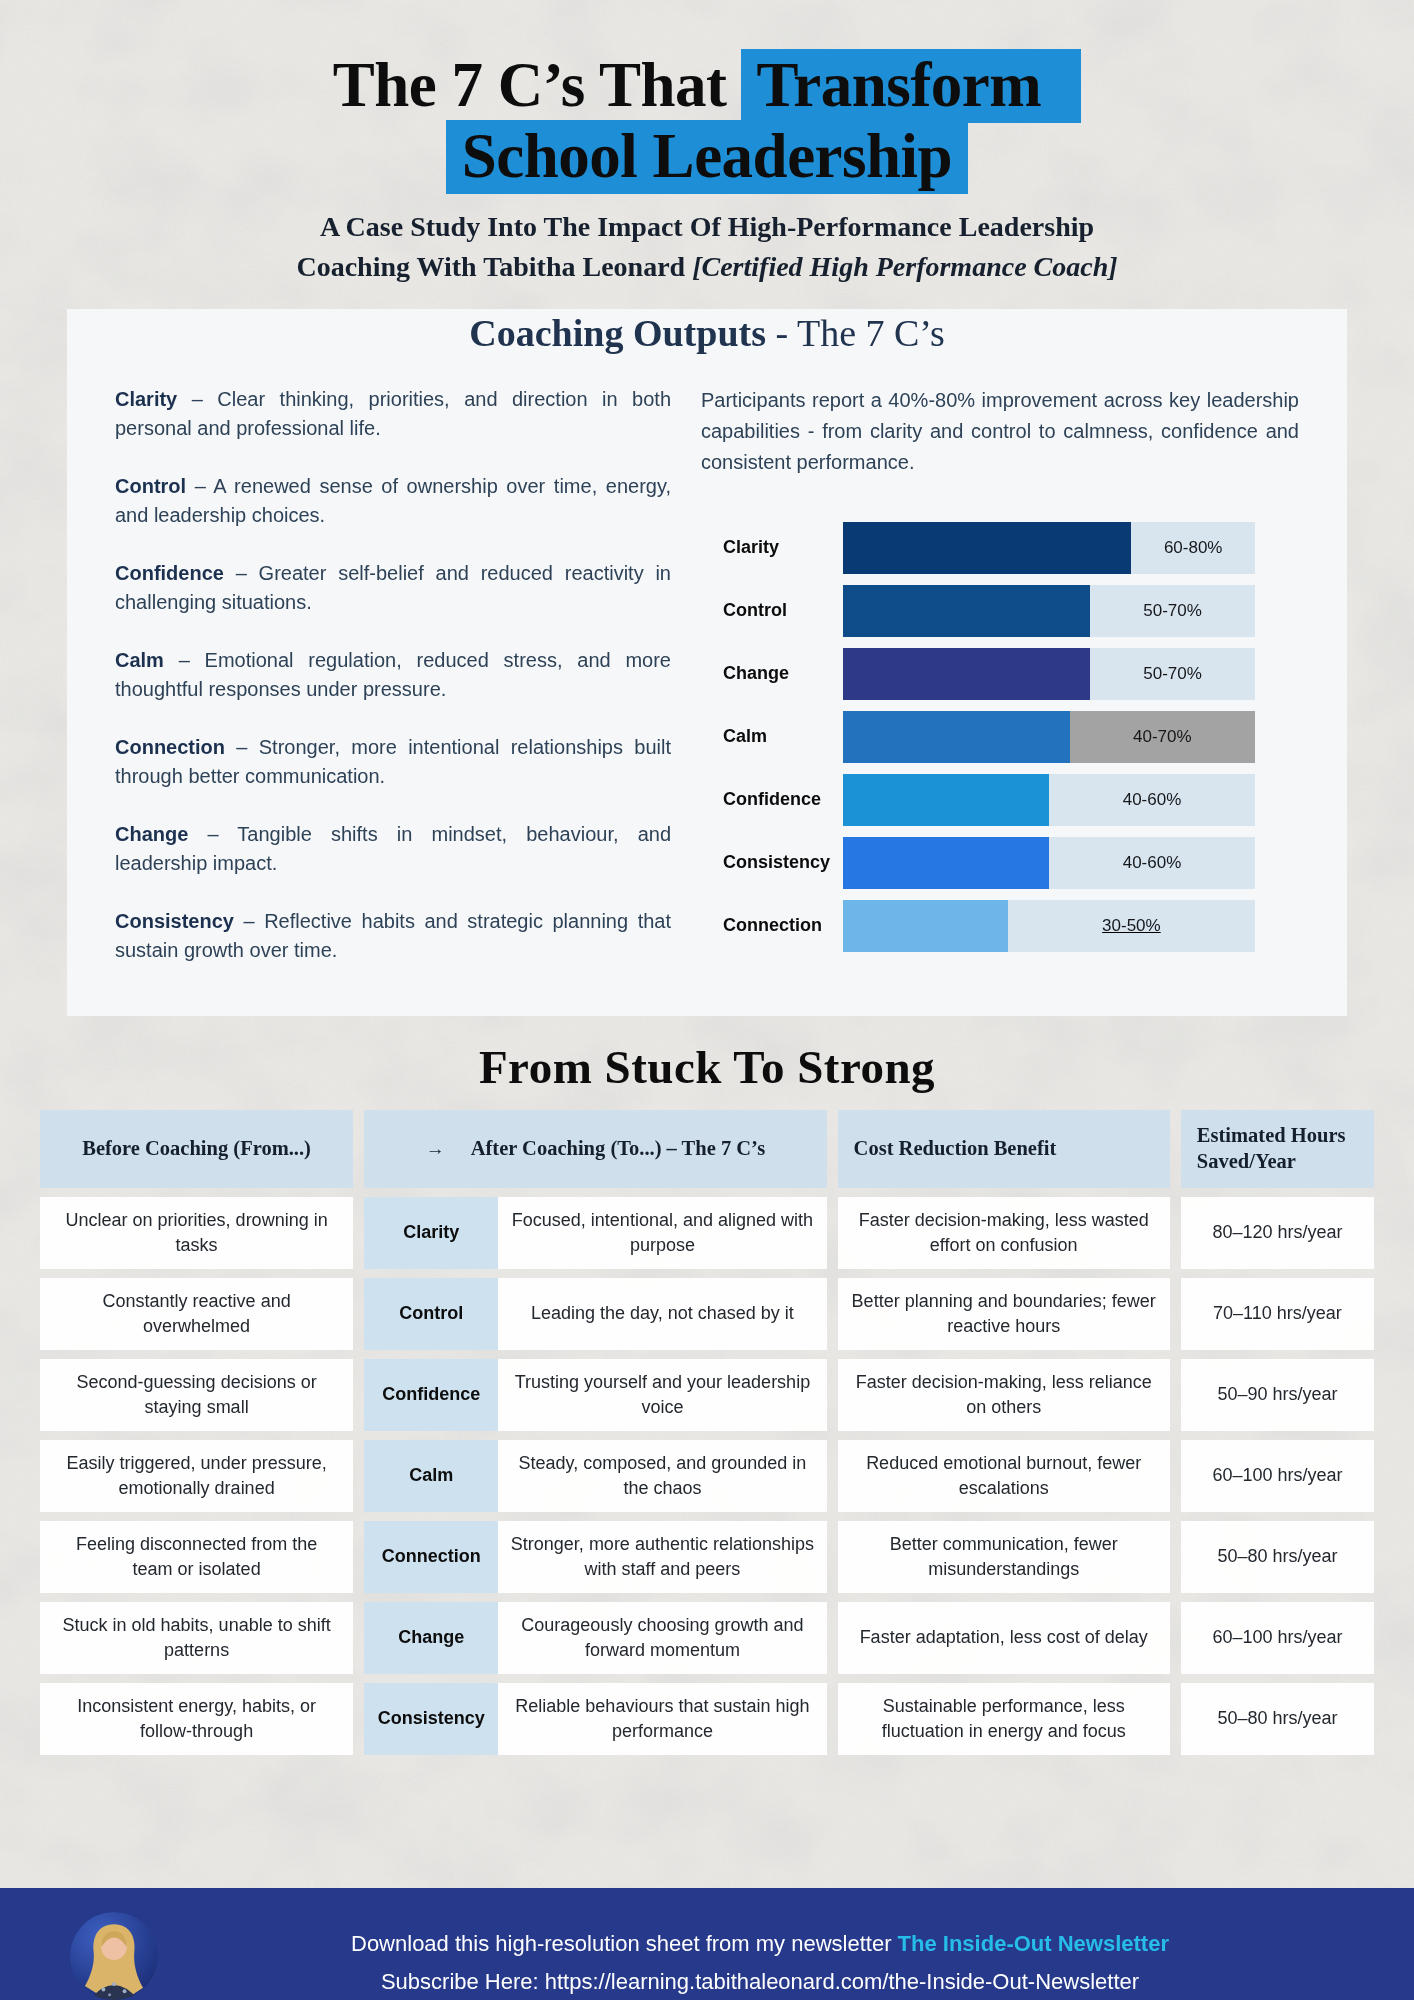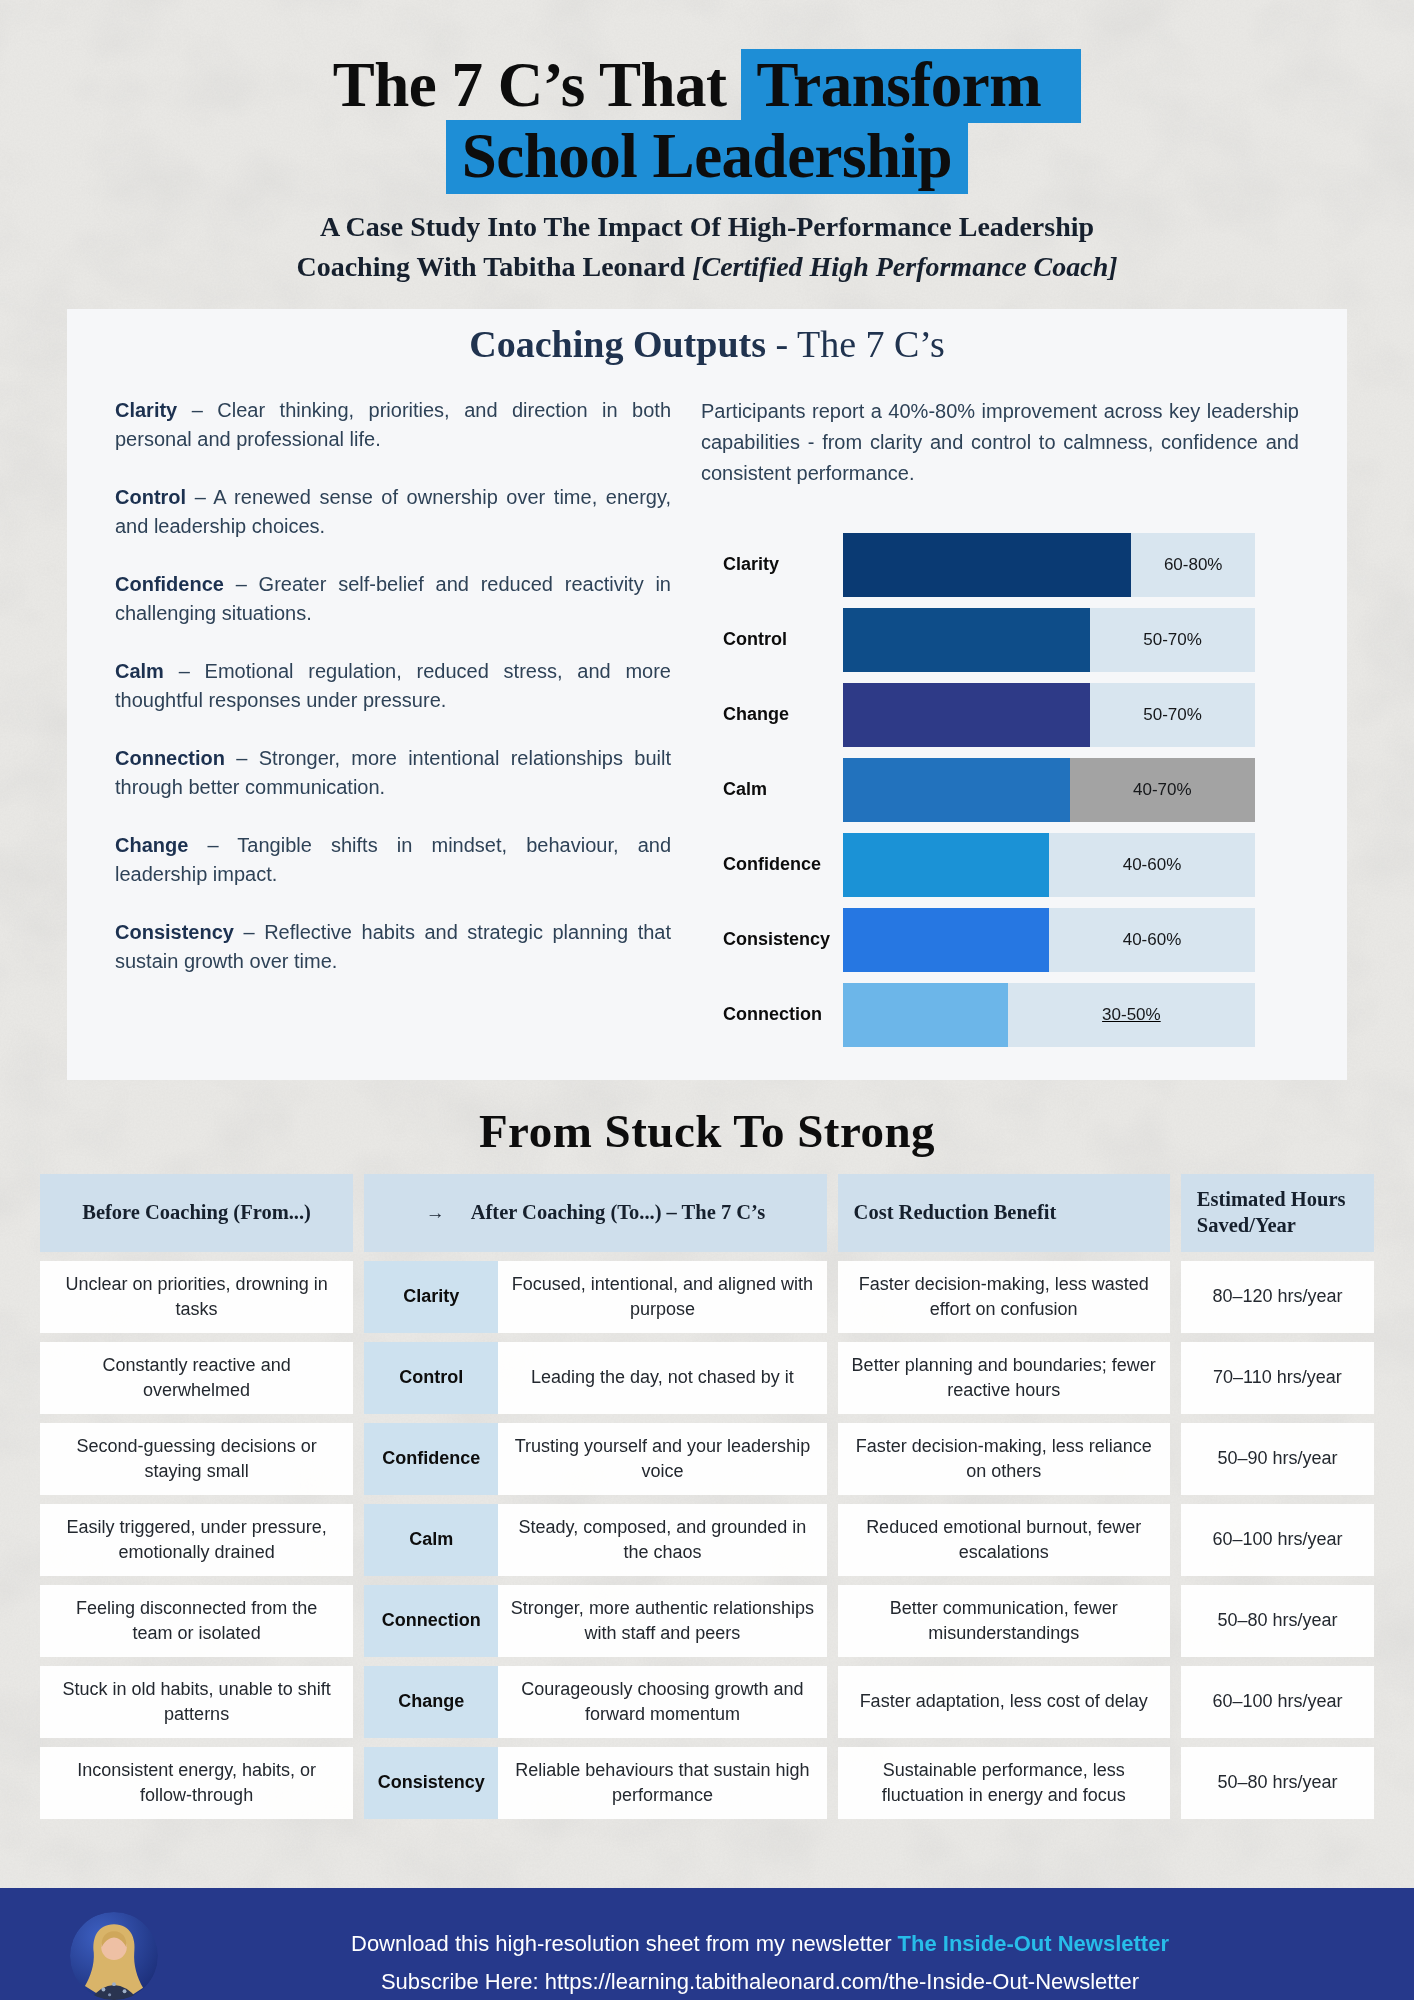--- a/index.html
+++ b/index.html
@@ -15,36 +15,36 @@
   
   .title { text-align:center; margin-top:50px; font-family:"Liberation Serif", serif;
            font-weight:700; font-size:63px; line-height:1.12; color:#0d0d0d; letter-spacing:-0.5px; }
   .hl { color:#0d0d0d; padding:1px 16px 3px 16px; }
   .hl-1 { margin-left:14px; padding-right:40px; }
   .subtitle { text-align:center; margin-top:16px; font-family:"Liberation Serif", serif;
               font-weight:600; font-size:28px; line-height:1.42; color:#16202e; }
   .subtitle .it { font-style:italic; }
 
   
-  .card { width:1280px; margin:22px auto 0; background:#f6f7f9; padding:13px 48px 22px 48px; }
+  .card { width:1280px; margin:22px auto 0; background:#f6f7f9; padding:2px 48px 22px 48px; }
   .card h2 { text-align:center; font-family:"Liberation Serif", serif; font-size:38px;
              color:#20334f; font-weight:400; margin-bottom:22px; }
   .card h2 .b { font-weight:700; }
   .cols { display:flex; gap:30px; }
   .col-left { width:556px; flex:0 0 556px; margin-top:8px; }
   .col-right { flex:1; margin-top:8px; }
   .def { font-size:20px; line-height:1.45; color:#2e4257; text-align:justify; margin-bottom:29px; }
   .def .term { font-weight:700; color:#1c3150; }
   .intro { font-size:20px; line-height:1.55; color:#2e4257; text-align:justify; margin-bottom:44px; }
 
   
   .chart { padding:0 44px 0 22px; }
   .crow { display:flex; align-items:center; margin-bottom:11px; }
   .clabel { width:120px; flex:0 0 120px; font-size:18px; font-weight:700; color:#0c0c0c; }
-  .ctrack { flex:1; height:64px; background:#d8e5ef; display:flex; align-items:stretch; }
+  .ctrack { flex:1; height:52px; background:#d8e5ef; display:flex; align-items:stretch; }
   .cfill { height:100%; }
   .cval { flex:1; display:flex; align-items:center; justify-content:center;
           font-size:17px; color:#16181b; }
 
   
   .fsts { text-align:center; font-family:"Liberation Serif", serif; font-weight:700;
           font-size:47px; color:#0d0d0d; margin-top:24px; letter-spacing:0.5px; }
   .table { width:1334px; margin:16px auto 0; display:grid;
            grid-template-columns:313fr 462fr 332fr 193fr; column-gap:11px; row-gap:9px; }
   .th { background:#cfdfec; font-family:"Liberation Serif", serif; font-weight:700;

